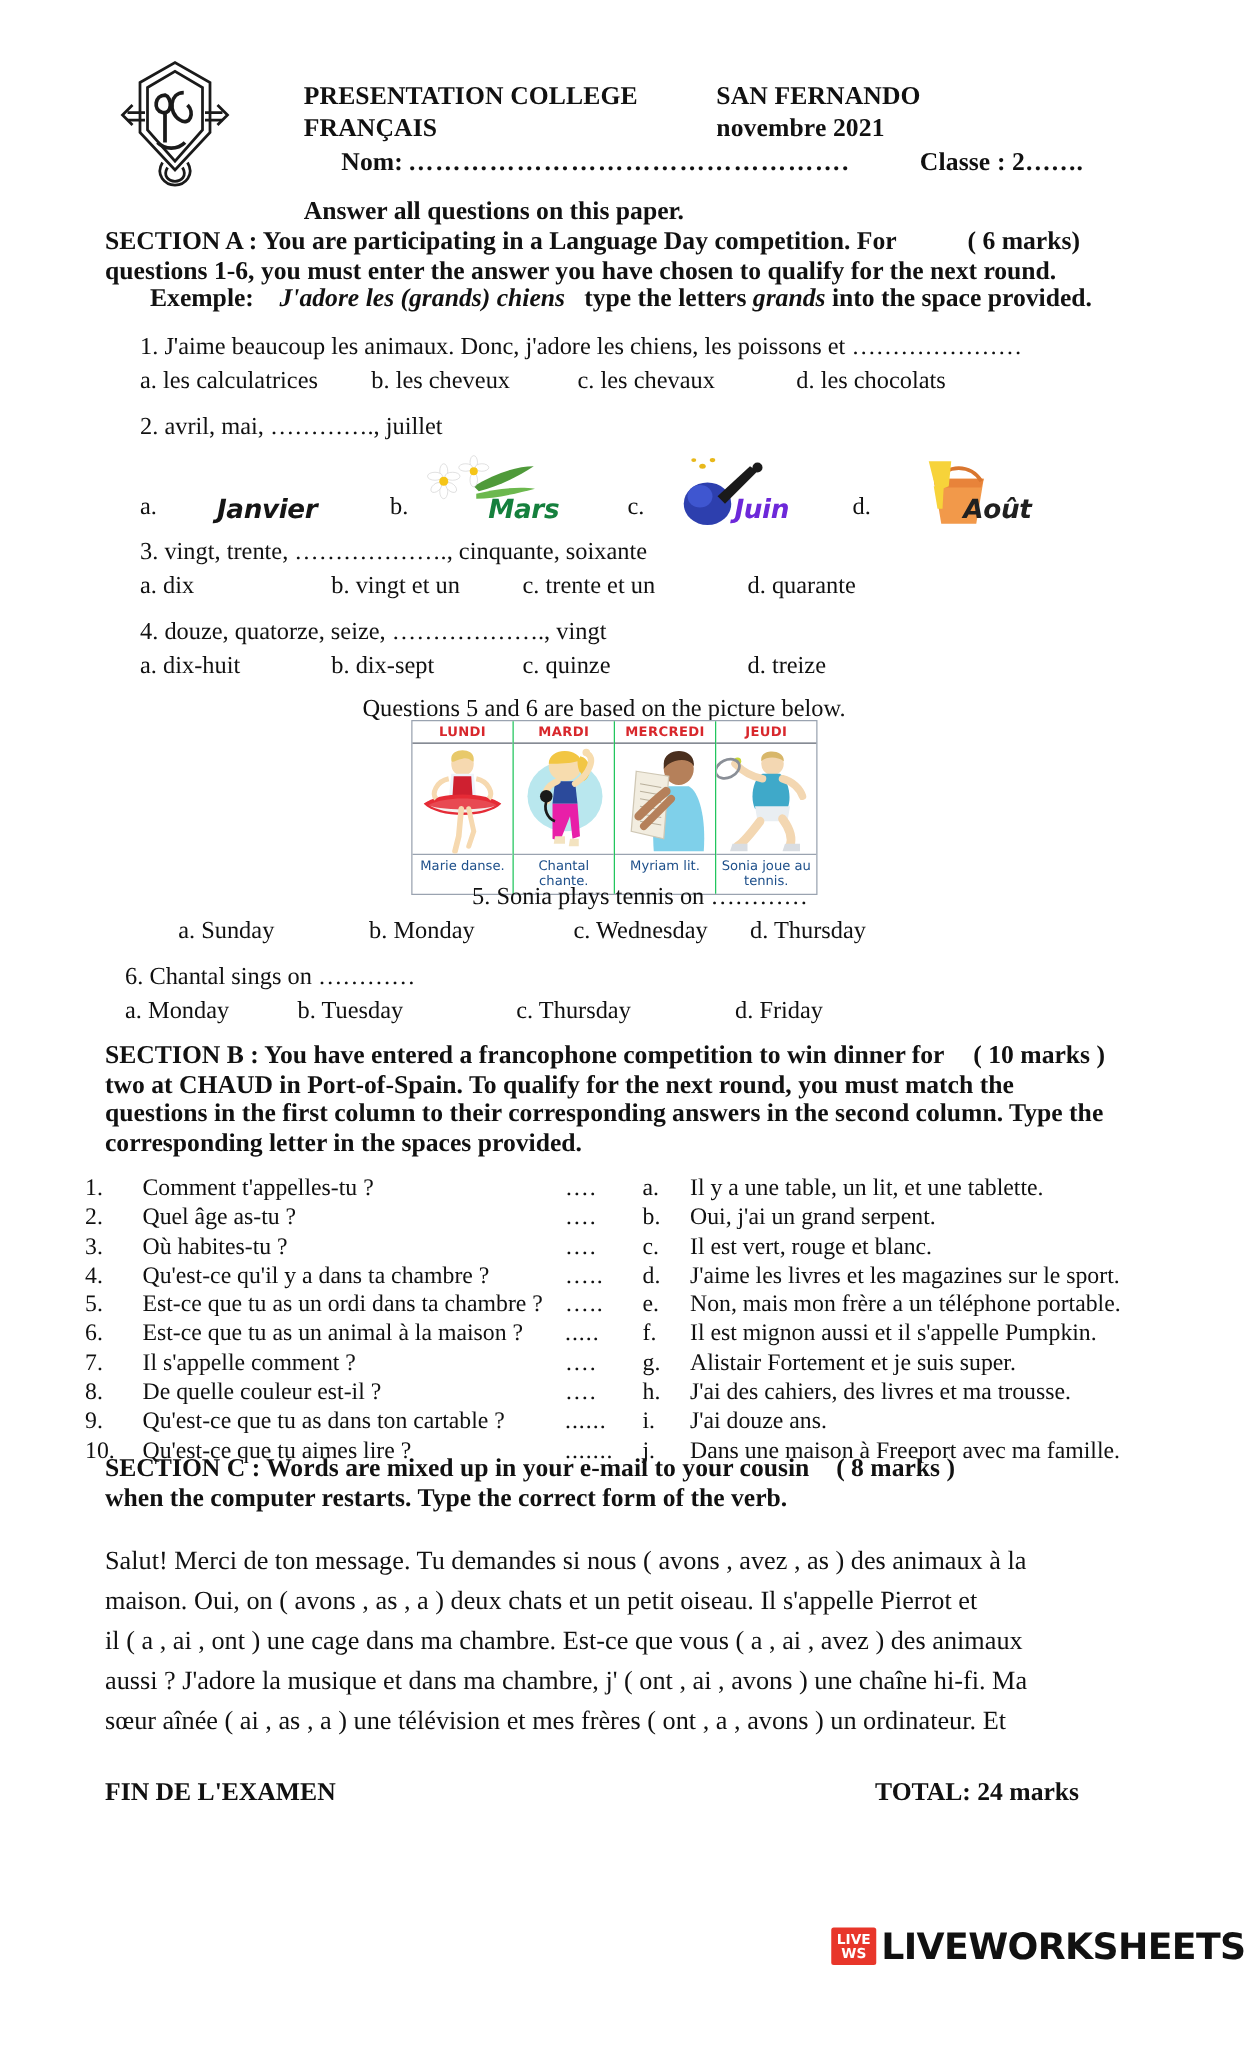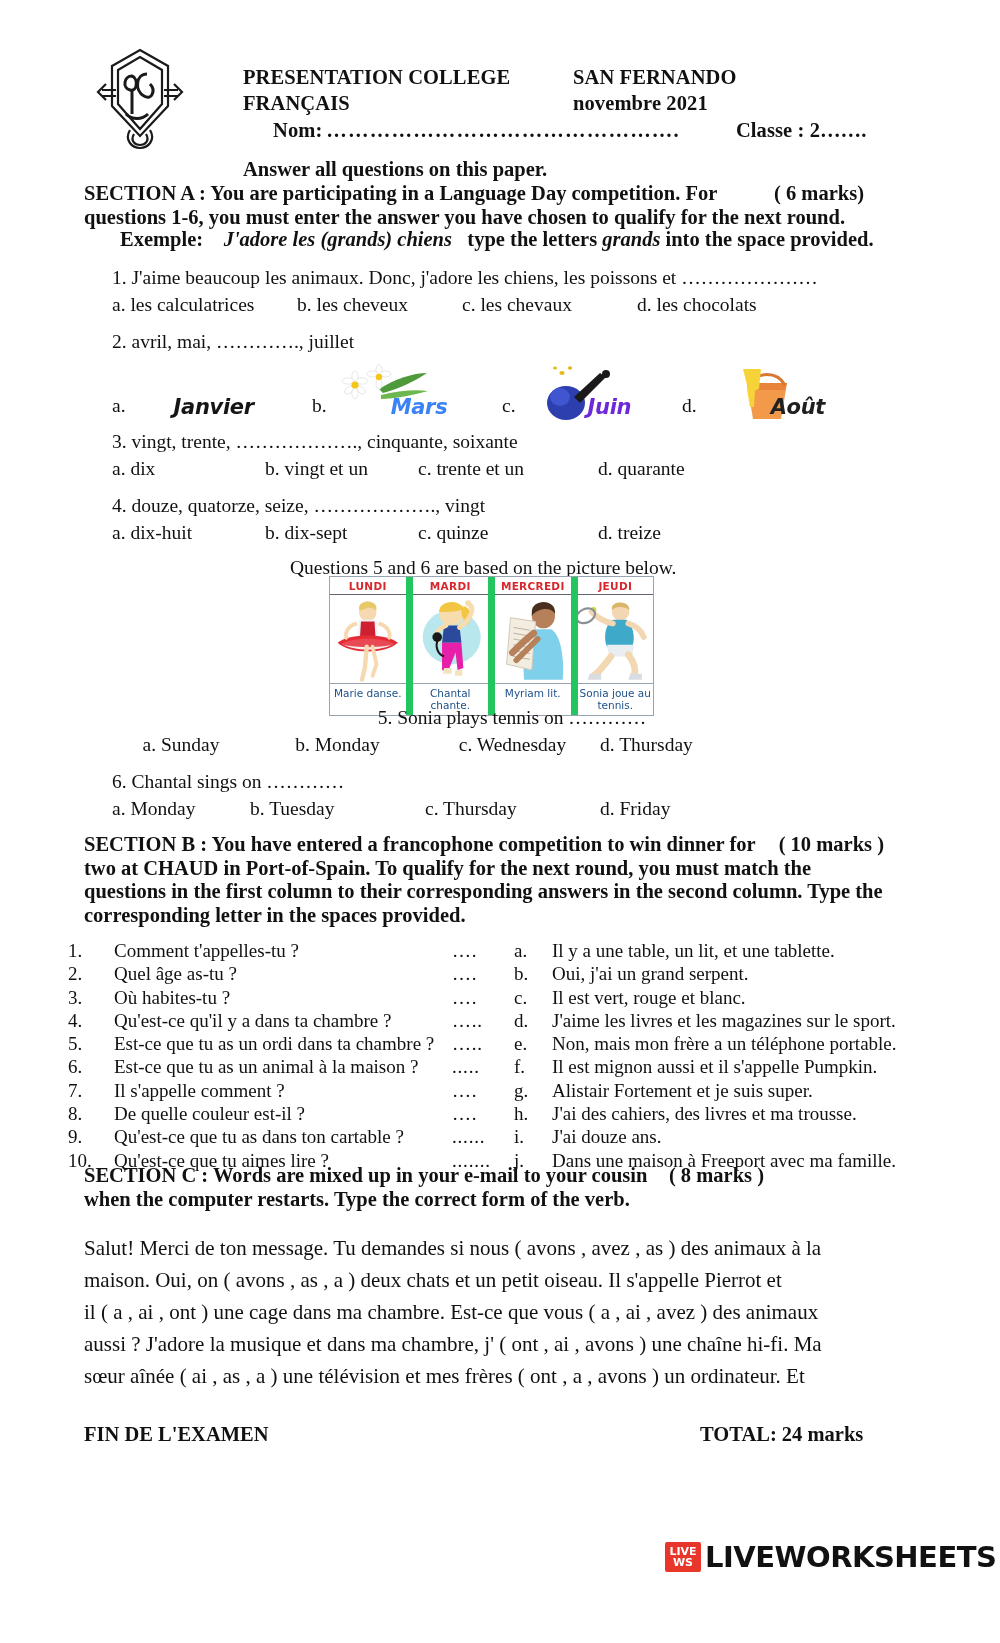--- a/index.html
+++ b/index.html
@@ -71,21 +71,21 @@
     position: absolute; bottom: 2px; left: 4px;
     font-family: "DejaVu Sans", sans-serif;
     font-weight: bold; font-size: 21px; font-style: italic;
     letter-spacing: -.3px;
   }
   .m-janvier { left: 42px; margin-top: 28px; }
   .m-mars   { left: 58px; }
   .m-juin   { left: 66px; }
   .m-aout   { left: 68px; }
   .mw-janvier { color: #151515; }
-  .mw-mars { color: #3b82f6; }
+  .mw-mars { color: #15803d; }
   .mw-juin { color: #6d28d9; }
   .mw-aout { color: #202020; }
 
   
   #q3 { left: 112px; top: 430px; width: 800px; }
   #q3 .opts .opt:nth-child(1) { width: 153px; }
   #q3 .opts .opt:nth-child(2) { width: 153px; }
   #q3 .opts .opt:nth-child(3) { width: 180px; }
   #q4 { left: 112px; top: 494px; width: 800px; }
   #q4 .opts .opt:nth-child(1) { width: 153px; }
@@ -97,21 +97,21 @@
     position: absolute; left: 290px; top: 557px;
     font-size: 19.5px;
   }
 
   
   .week-table {
     position: absolute; left: 329px; top: 576px;
     width: 325px; border: 1px solid #9aa3b0;
     display: flex; background: #fff;
   }
-  .week-col { flex: 1; border-right: 7px solid #22c55e; display: flex; flex-direction: column; }
+  .week-col { flex: 1; border-right: 1px solid #22c55e; display: flex; flex-direction: column; }
   .week-col:last-child { border-right: none; }
   .week-head {
     text-align: center; font-family: "DejaVu Sans", sans-serif;
     font-weight: bold; font-size: 10.5px; color: #d8272c;
     padding: 3px 0 2px; border-bottom: 1px solid #5f6672;
     letter-spacing: .3px;
   }
   .week-pic { height: 88px; position: relative; overflow: hidden; }
   .week-cap {
     border-top: 1px solid #9aa3b0;
@@ -119,21 +119,21 @@
     font-size: 10.5px; color: #1d4f8a; line-height: 12px;
     padding: 3px 1px 4px; min-height: 30px;
   }
   .week-cap.c2 { color: #1d4f8a; }
 
   
   .fig { position: absolute; left: 0; top: 0; width: 100%; height: 100%; }
 
   
   #q5 { left: 112px; top: 706px; width: 800px; text-align: center; }
-  #q6 { left: 112px; top: 770px; width: 800px; }
+  #q6 { left: 100px; top: 770px; width: 800px; }
   #q5 .opts .opt:nth-child(1), #q6 .opts .opt:nth-child(1) { width: 138px; }
   #q5 .opts .opt:nth-child(2), #q6 .opts .opt:nth-child(2) { width: 175px; }
   #q5 .opts .opt:nth-child(3), #q6 .opts .opt:nth-child(3) { width: 175px; }
 
   
   .sectionB-intro {
     position: absolute; left: 84px; top: 833px; width: 800px;
     font-weight: bold; font-size: 20.5px; line-height: 23.5px;
   }
   .sectionB-intro .marks { float: right; }

